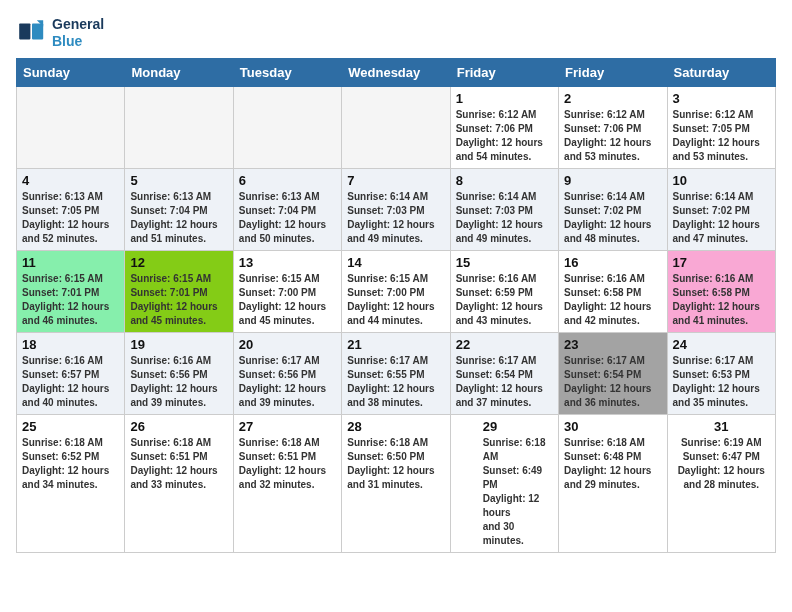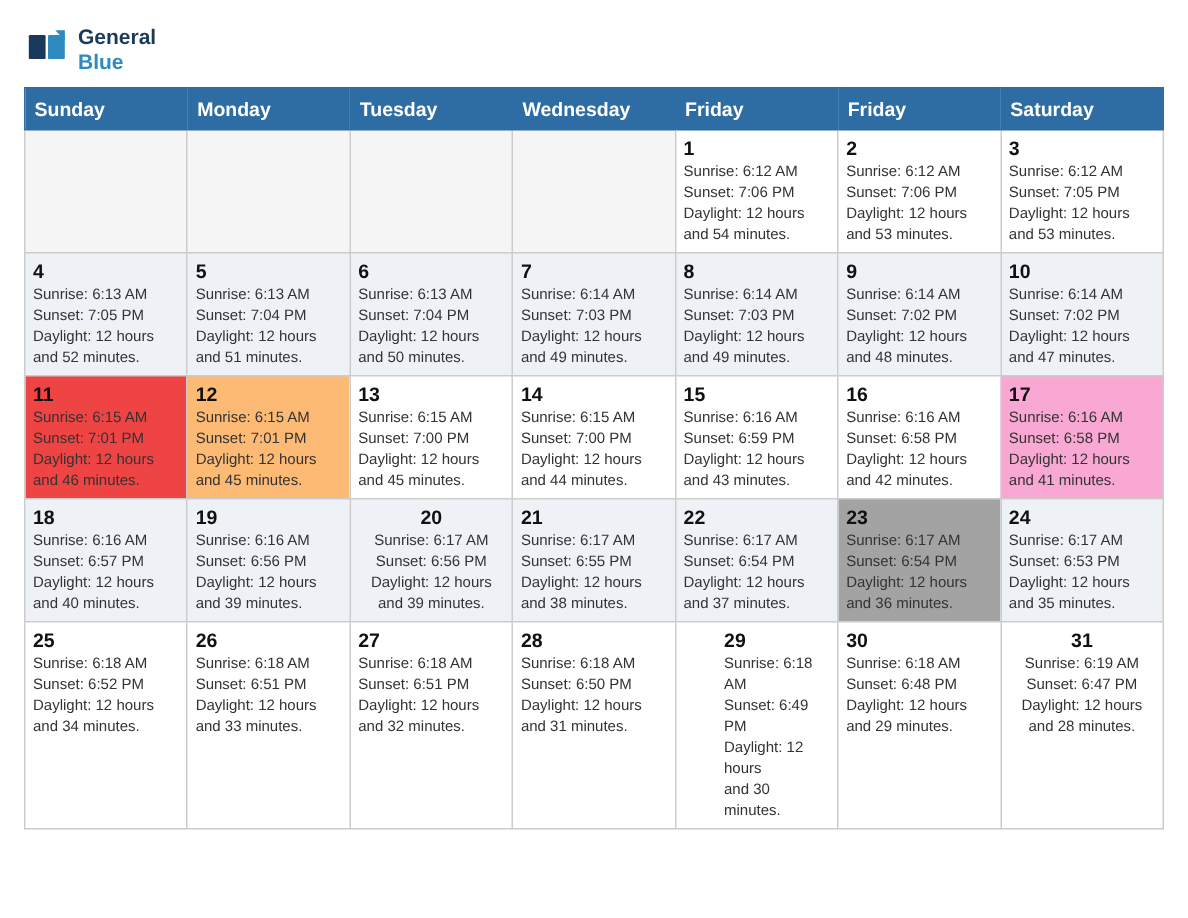--- a/index.html
+++ b/index.html
@@ -72,20 +72,21 @@
     .day-num {
       font-size: 13px;
       font-weight: bold;
       margin-bottom: 2px;
       color: #111;
     }
     .day-info {
       font-size: 10px;
       color: #333;
       line-height: 1.4;
+      font-weight: bold;
     }
   </style>
 </head>
 <body>
 
 <div class="header">
   <div class="logo">
     <svg class="logo-icon" viewBox="0 0 40 40" xmlns="http://www.w3.org/2000/svg">
       <rect x="0" y="0" width="40" height="40" fill="white"></rect>
 
@@ -190,28 +191,28 @@
         </td>
         <td style="background: rgb(238, 242, 247);">
           <div class="day-num">10</div>
           <div class="day-info" style="white-space: pre-line;">Sunrise: 6:14 AM
 Sunset: 7:02 PM
 Daylight: 12 hours
 and 47 minutes.</div>
         </td>
       </tr>
       <tr>
-        <td style="background: #ef4444;">
+        <td style="background: #86efac;">
           <div class="day-num">11</div>
           <div class="day-info" style="white-space: pre-line;">Sunrise: 6:15 AM
 Sunset: 7:01 PM
 Daylight: 12 hours
 and 46 minutes.</div>
         </td>
-        <td style="background: #fdba74;">
+        <td style="background: #84cc16;">
           <div class="day-num">12</div>
           <div class="day-info" style="white-space: pre-line;">Sunrise: 6:15 AM
 Sunset: 7:01 PM
 Daylight: 12 hours
 and 45 minutes.</div>
         </td>
         <td style="background: rgb(255, 255, 255); margin-top: 36px;">
           <div class="day-num">13</div>
           <div class="day-info" style="white-space: pre-line;">Sunrise: 6:15 AM
 Sunset: 7:00 PM
@@ -255,21 +256,21 @@
 Daylight: 12 hours
 and 40 minutes.</div>
         </td>
         <td style="background: rgb(238, 242, 247);">
           <div class="day-num">19</div>
           <div class="day-info" style="white-space: pre-line;">Sunrise: 6:16 AM
 Sunset: 6:56 PM
 Daylight: 12 hours
 and 39 minutes.</div>
         </td>
-        <td style="background: rgb(238, 242, 247); text-align: center;">
+        <td style="background: rgb(238, 242, 247);">
           <div class="day-num">20</div>
           <div class="day-info" style="white-space: pre-line;">Sunrise: 6:17 AM
 Sunset: 6:56 PM
 Daylight: 12 hours
 and 39 minutes.</div>
         </td>
         <td style="background: rgb(238, 242, 247);">
           <div class="day-num">21</div>
           <div class="day-info" style="white-space: pre-line;">Sunrise: 6:17 AM
 Sunset: 6:55 PM

